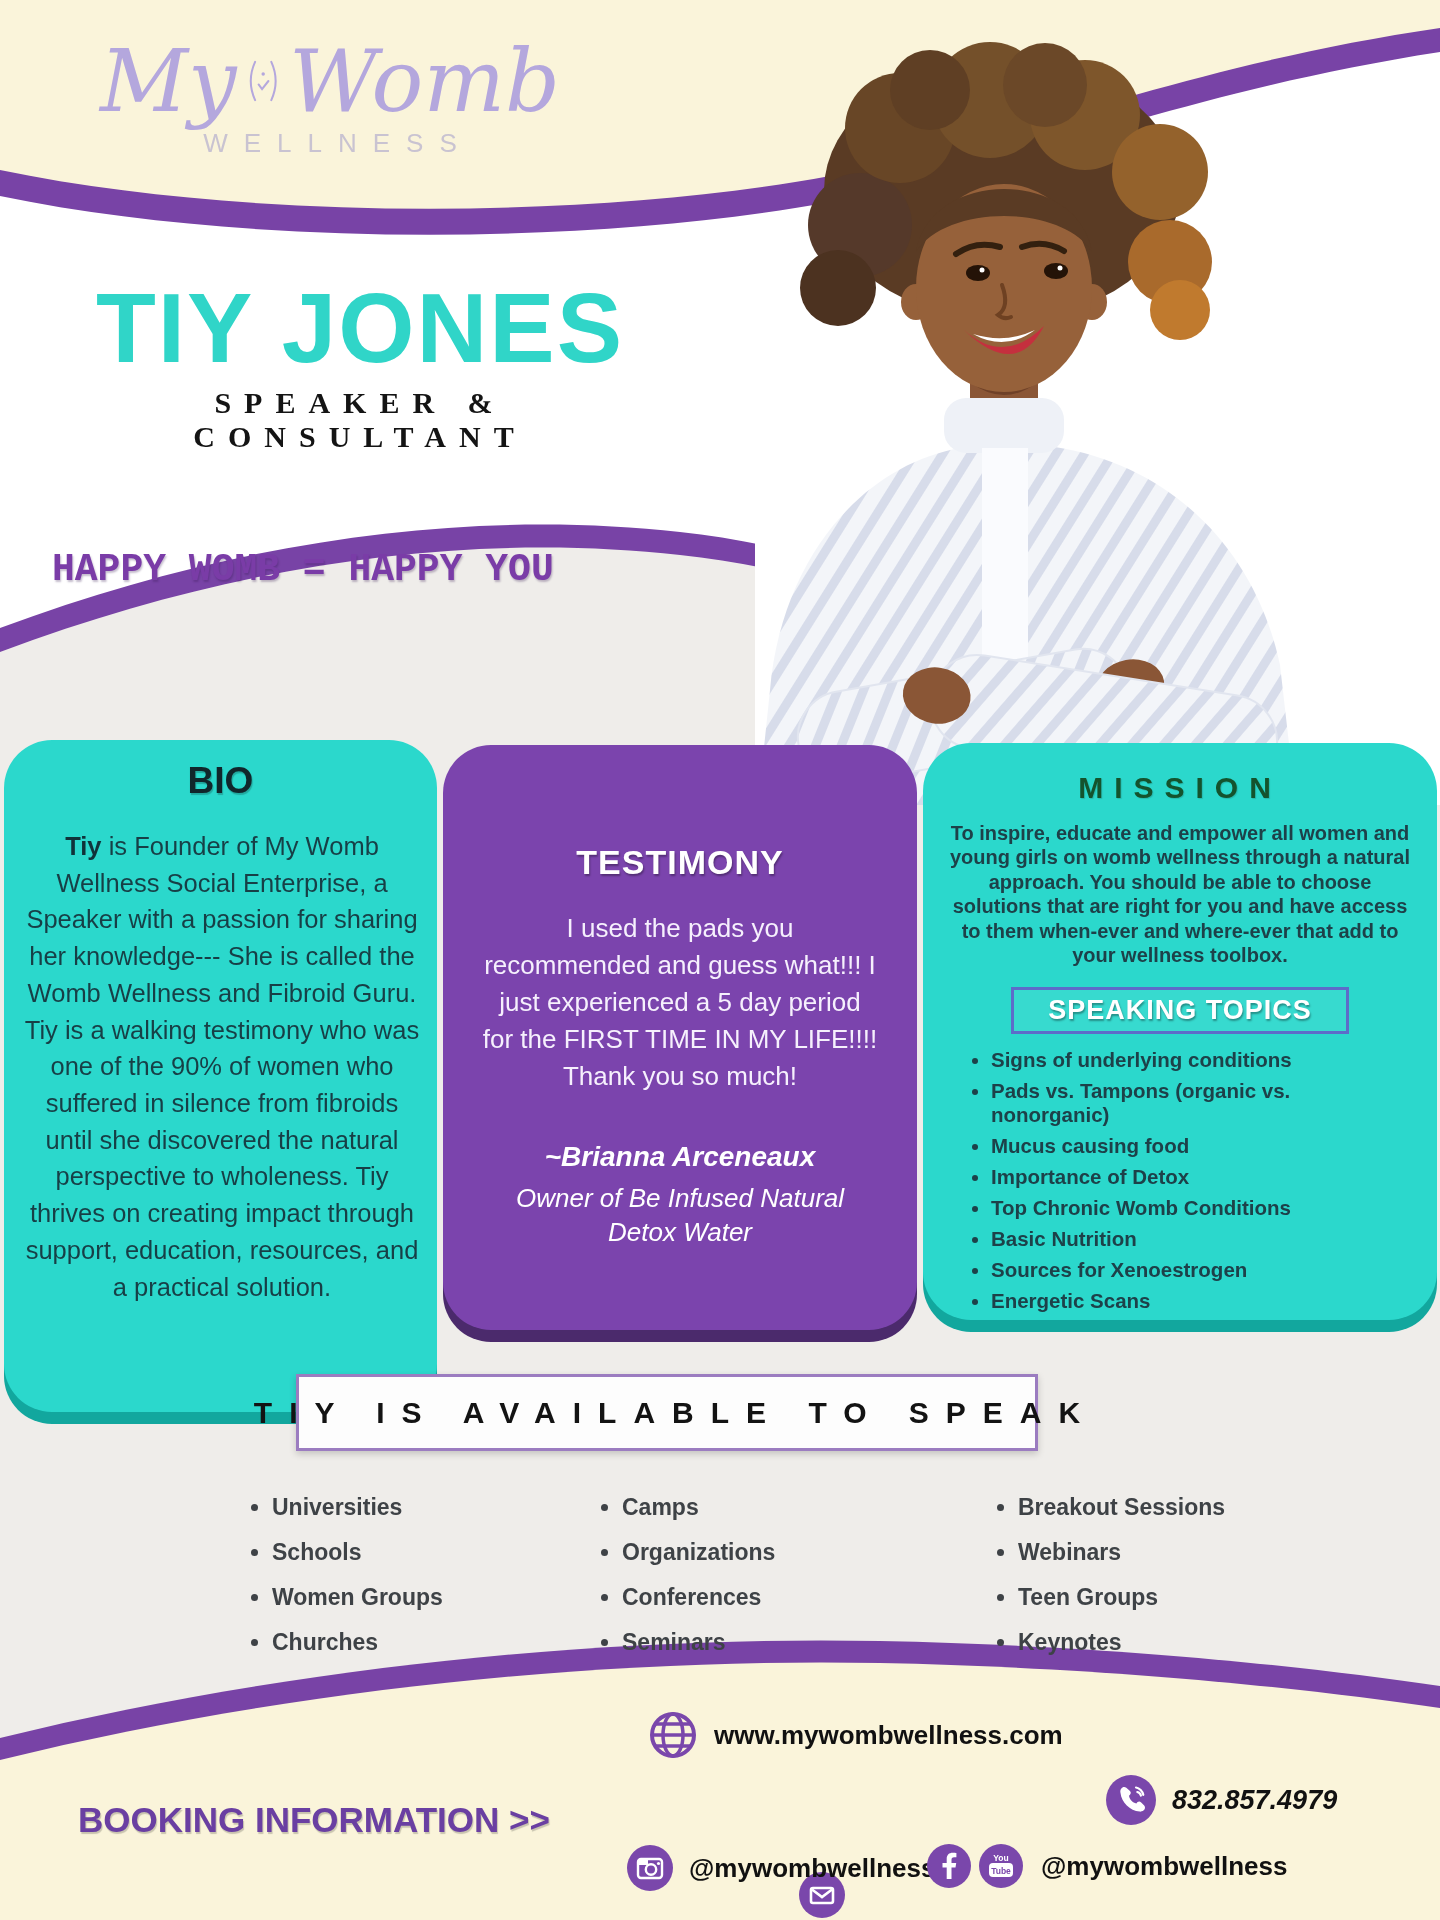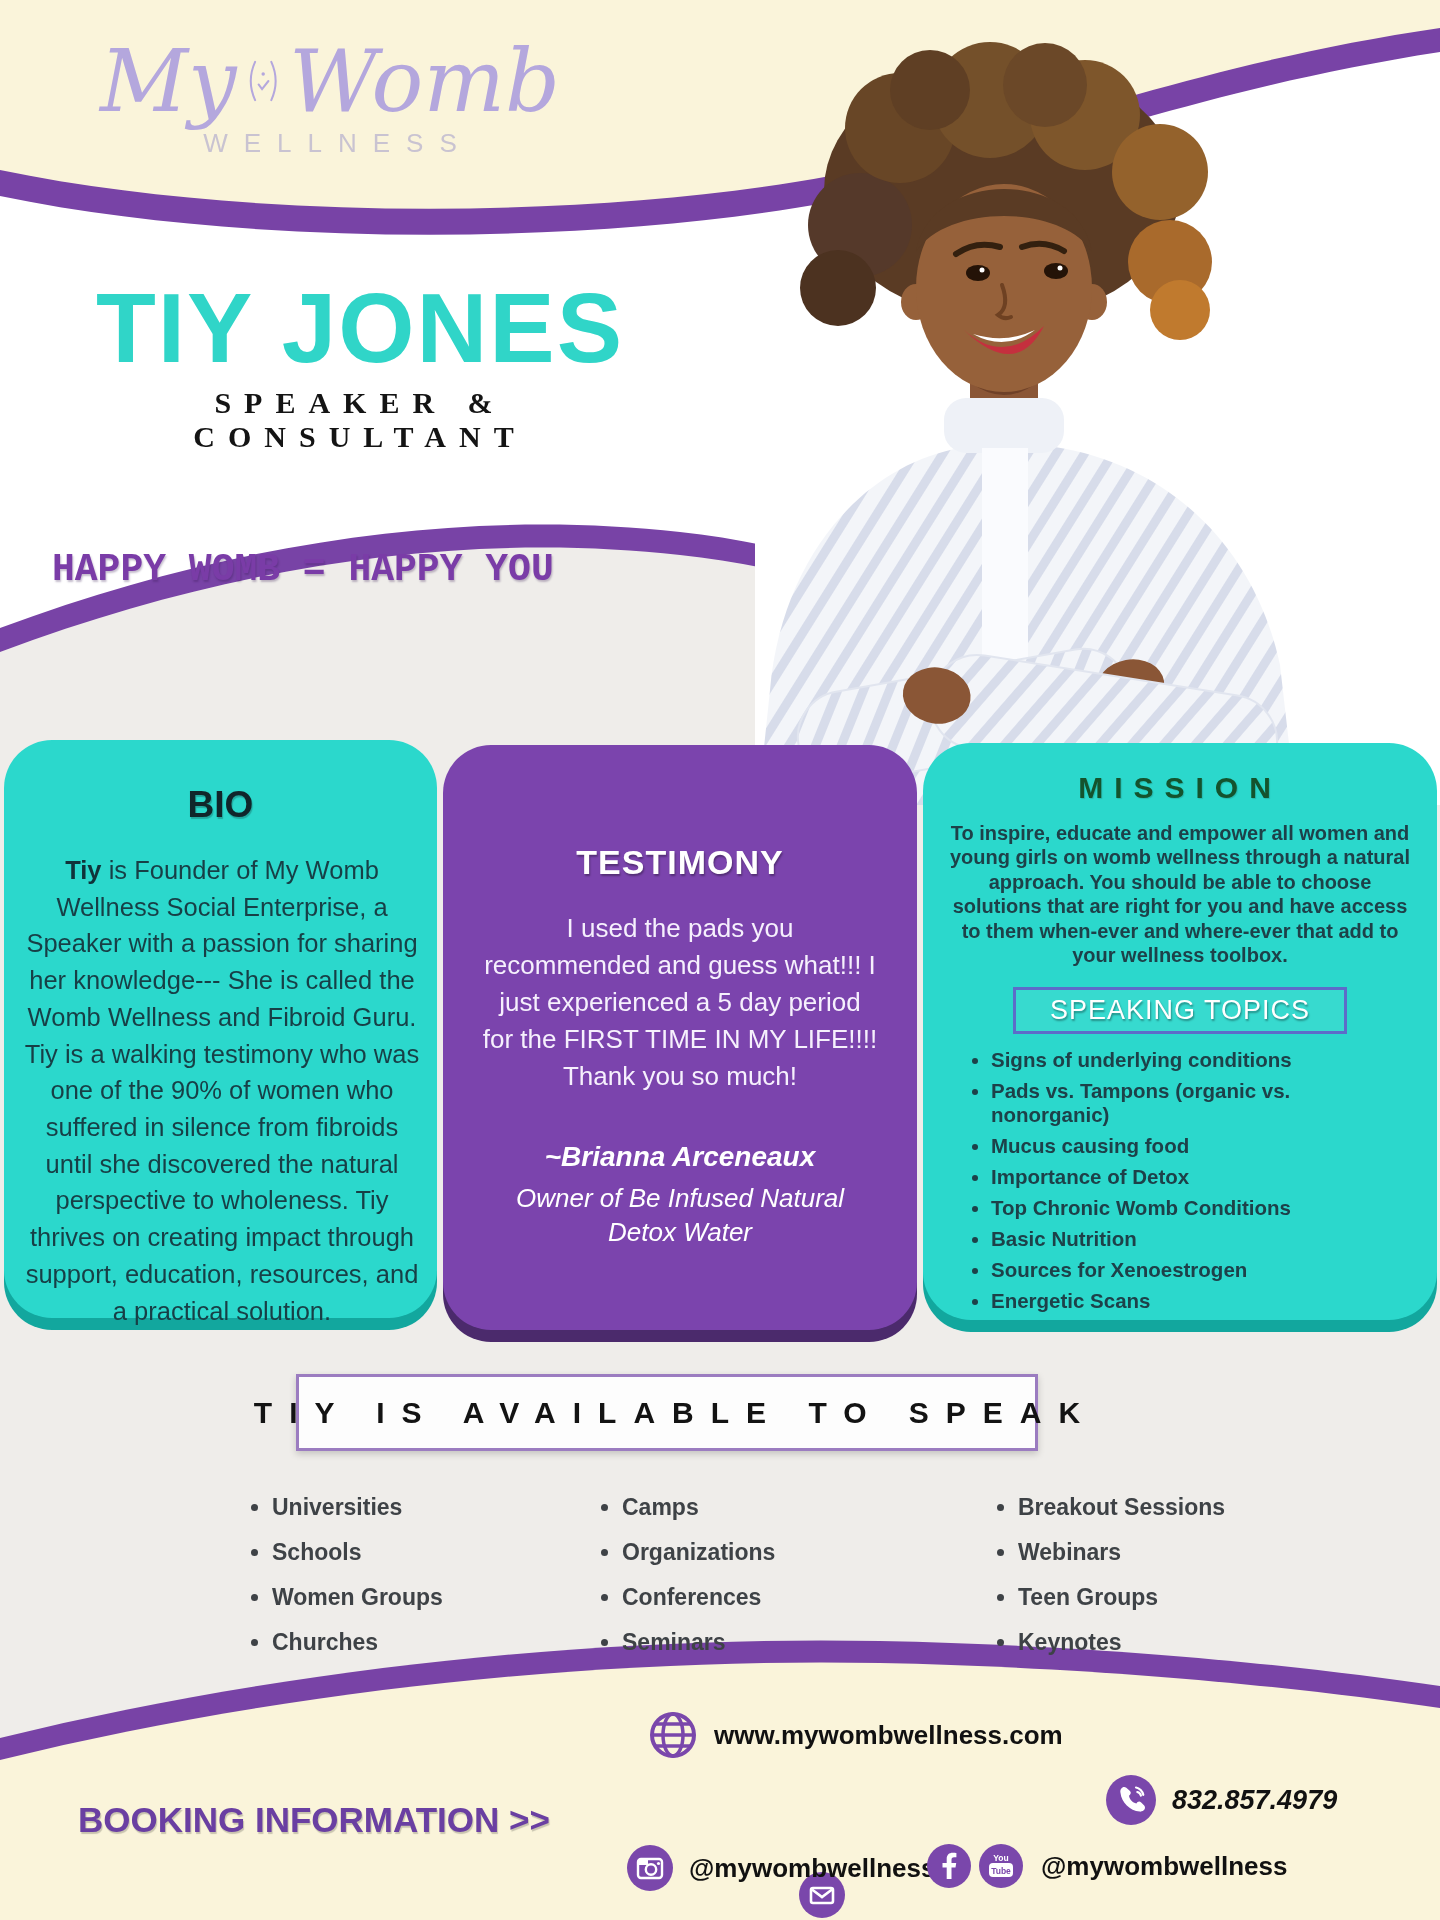--- a/index.html
+++ b/index.html
@@ -30,42 +30,42 @@
   .role { position:absolute; left:55px; top:386px; width:610px; text-align:center;
     font-family:"Liberation Serif", serif; font-size:30px; font-weight:700;
     letter-spacing:13px; color:#141414; z-index:2; }
 
   .tagline { position:absolute; left:52px; top:548px; width:570px; text-align:left;
     font-size:38px; font-weight:800; color:#7a3ca7; z-index:2;
     text-shadow:1px 2px 2px rgba(50,20,80,.28);font-family:Liberation Mono, monospace; }
 
   
   .card { position:absolute; border-radius:48px; z-index:3; }
-  .bio-card { left:4px; top:740px; width:433px; height:578px; background:#2bd8cc;
-    box-shadow:0 12px 0 #12a79e; padding:44px 20px; text-align:center; }
+  .bio-card { left:4px; top:740px; width:433px; height:672px; background:#2bd8cc;
+    box-shadow:0 12px 0 #12a79e; padding:20px 20px; text-align:center; }
   .bio-title { font-size:37px; font-weight:800; color:#10262b; text-shadow:1px 2px 1px rgba(0,0,0,.22); }
   .bio-body { margin:26px auto 0; width:396px; font-size:25.5px; line-height:1.44; color:#173f46;text-align:center; }
   .bio-body b { font-weight:700; color:#10333a; }
 
   .testimony-card { left:443px; top:745px; width:474px; height:585px; background:#7b44ad;
     box-shadow:0 12px 0 #4b2a6c; padding:0 38px; text-align:center; color:#ffffff; }
   .testimony-title { margin-top:98px; font-size:34px; font-weight:800; letter-spacing:1px;
     text-shadow:1px 2px 2px rgba(0,0,0,.32); }
   .testimony-quote { margin:28px auto 0; width:398px; font-size:26px; line-height:1.42; color:#f6f0fd; }
   .testimony-author { margin-top:46px; font-size:28px; font-weight:700; font-style:italic; }
   .testimony-role { margin:8px auto 0; width:340px; font-size:26px; font-style:italic; line-height:1.32; }
 
   .mission-card { left:923px; top:743px; width:514px; height:577px; background:#2bd8cc;
     box-shadow:0 12px 0 #12a79e; padding:28px 24px; text-align:center; }
   .mission-title { font-size:30px; font-weight:800; letter-spacing:11px; color:#14532d;
     text-shadow:1px 1px 1px rgba(0,0,0,.15); }
   .mission-body { margin:16px auto 0; width:462px; font-size:20px; line-height:1.22;
     font-weight:700; color:#1d4149; }
   .topics-box { margin:20px auto 0; display:inline-block; border:3px solid #5d6cc9;
-    padding:5px 34px; font-size:27px; font-weight:400; color:#ffffff; letter-spacing:1px;
+    padding:5px 34px; font-size:27px; font-weight:700; color:#ffffff; letter-spacing:1px;
     text-shadow:1px 2px 2px rgba(0,0,0,.35); background:rgba(255,255,255,.06); }
   .topics-list { margin-top:14px; text-align:left; list-style:disc outside; padding-left:44px; }
   .topics-list li { font-size:20.5px; font-weight:700; color:#1d4149; margin-bottom:7px; }
 
   
   .banner { position:absolute; left:296px; top:1374px; width:742px; height:77px; z-index:3;
     background:#fdfdfd; border:3px solid #9b7cc0; display:flex; align-items:center; justify-content:center;
     box-shadow:0 3px 7px rgba(0,0,0,.18); }
   .banner-text { font-size:30px; font-weight:800; letter-spacing:17px; color:#131313; white-space:nowrap; padding-left:17px; }
 

